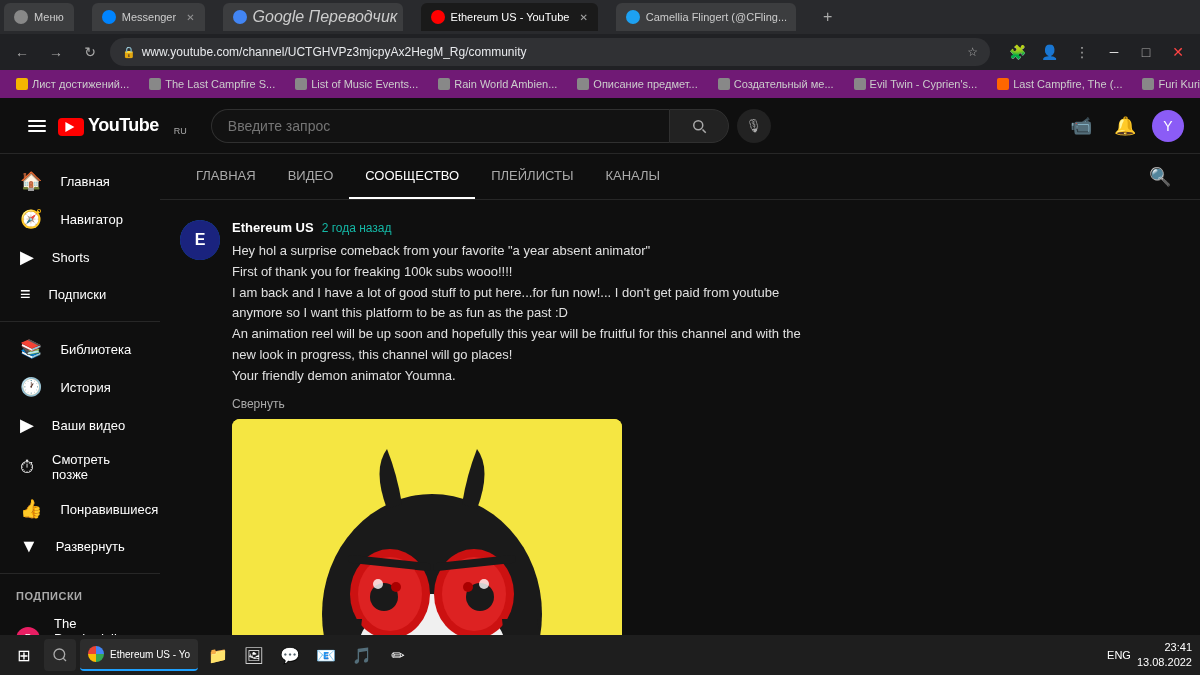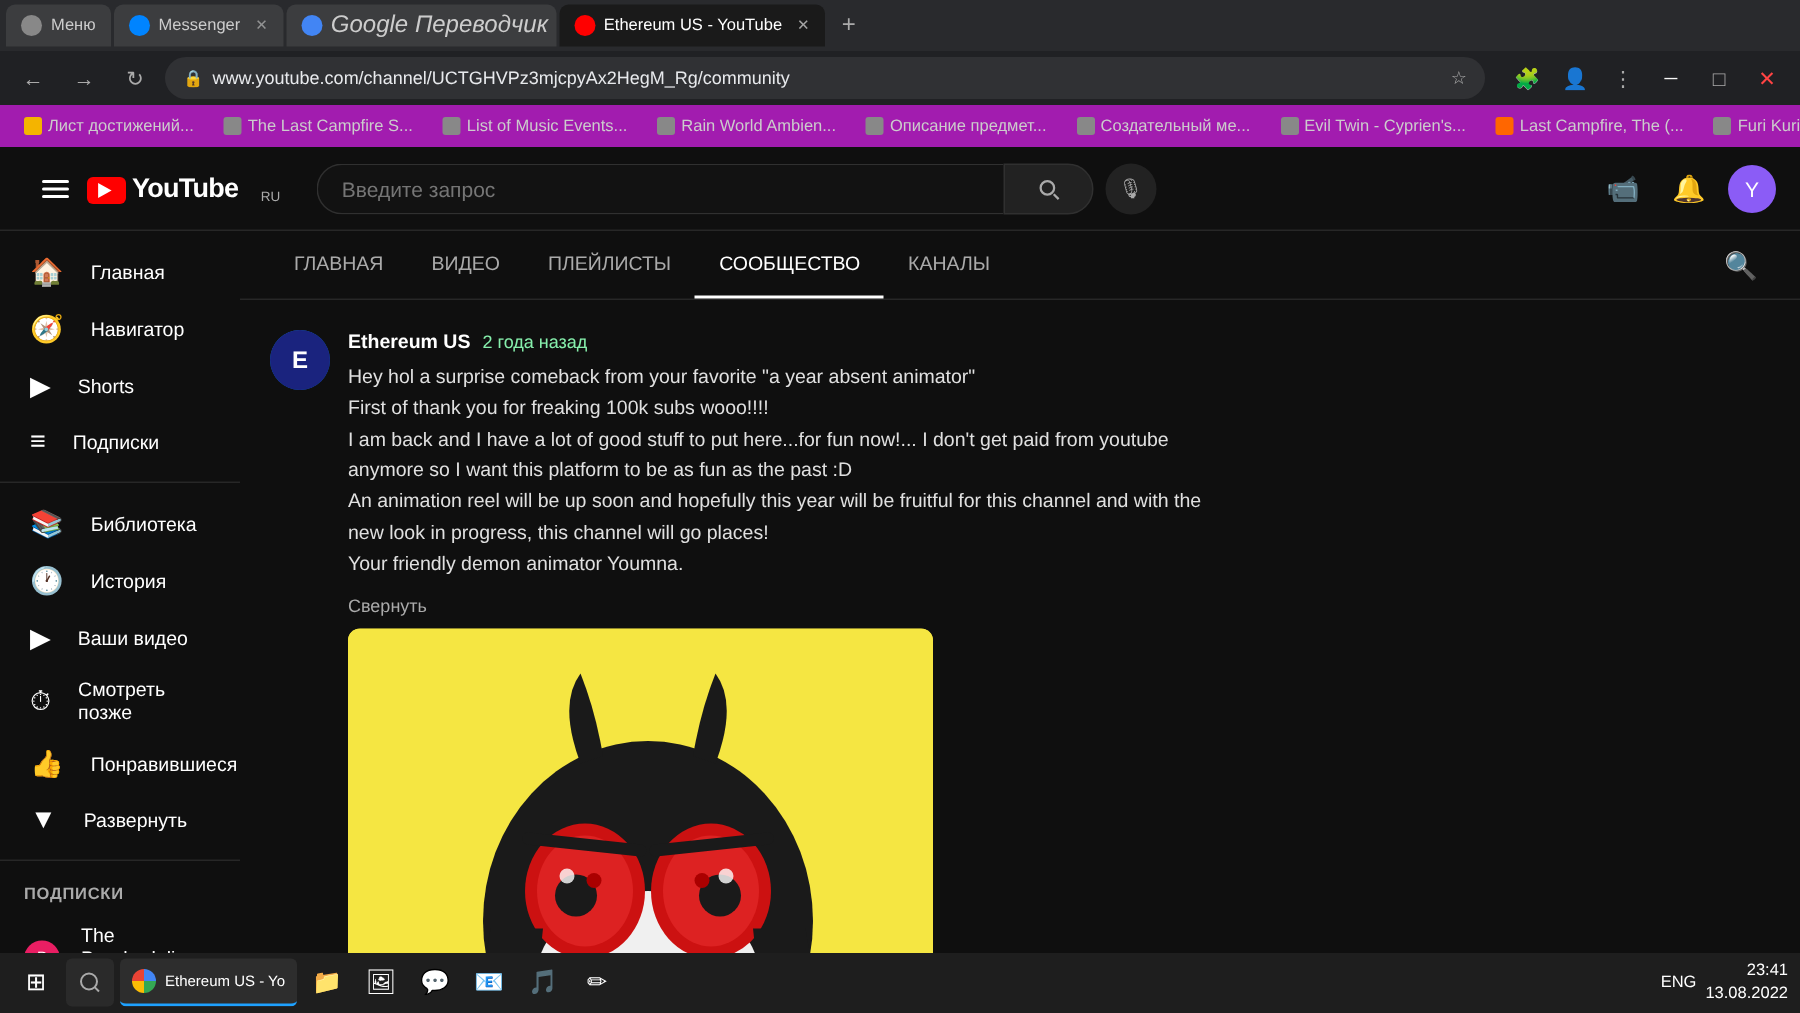--- a/index.html
+++ b/index.html
@@ -18,21 +18,21 @@
       background: #202124;
       width: 100%;
     }
 
     .tab-bar {
       display: flex;
       align-items: center;
       height: 34px;
       background: #292a2d;
       padding: 4px 4px;
-      gap: 2px;
+      gap: 18px;
     }
 
     .tab {
       display: flex;
       align-items: center;
       height: 28px;
       padding: 0 10px;
       border-radius: 6px 6px 0 0;
       font-size: 12px;
       color: #ccc;
@@ -117,21 +117,21 @@
       align-items: center;
       gap: 4px;
       margin-left: 8px;
     }
 
     .bookmarks-bar {
       display: flex;
       align-items: center;
       height: 28px;
       padding: 0 8px;
-      background: #a21caf;
+      background: #701a75;
       gap: 4px;
       overflow: hidden;
     }
 
     .bookmark-item {
       display: flex;
       align-items: center;
       padding: 2px 8px;
       border-radius: 4px;
       font-size: 11px;
@@ -410,21 +410,21 @@
     }
 
     .post-channel-name {
       font-size: 13px;
       font-weight: 600;
       color: #fff;
     }
 
     .post-time {
       font-size: 12px;
-      color: #86efac;
+      color: #14b8a6;
     }
 
     .post-text {
       font-size: 13px;
       color: #e0e0e0;
       line-height: 1.6;
       margin-bottom: 10px;
     }
 
     .post-collapse {
@@ -585,20 +585,25 @@
     </div>
     <div class="tab">
       <div class="tab-icon" style="background:#4285f4;"></div>
       <span style="font-size:16px;font-style:italic;">Google Переводчик</span>
       <span class="tab-close">✕</span>
     </div>
     <div class="tab active">
       <div class="tab-icon" style="background:#ff0000;"></div>
       <span style="font-size:11px;">Ethereum US - YouTube</span>
       <span class="tab-close">✕</span>
+    </div>
+    <div class="tab">
+      <div class="tab-icon" style="background:#1da1f2;"></div>
+      <span style="font-size:11px;">Camellia Flingert (@CFling...</span>
+
     </div>
     <div class="tab-new">+</div>
   </div>
 
   <div class="address-bar-row">
     <div class="nav-btn">←</div>
     <div class="nav-btn">→</div>
     <div class="nav-btn">↻</div>
     <div class="address-bar">
       <span style="color:#aaa; font-size:11px; margin-right:6px;">🔒</span>
@@ -746,22 +751,22 @@
         <span>Организация Обь...</span>
       </div>
 
     </div>
 
     <div class="yt-content">
 
       <div class="channel-nav">
         <div class="channel-tab">ГЛАВНАЯ</div>
         <div class="channel-tab">ВИДЕО</div>
+        <div class="channel-tab active">СООБЩЕСТВО</div>
         <div class="channel-tab">ПЛЕЙЛИСТЫ</div>
-        <div class="channel-tab active">СООБЩЕСТВО</div>
         <div class="channel-tab">КАНАЛЫ</div>
         <span class="channel-search-icon">🔍</span>
       </div>
 
       <div class="community-feed">
         <div class="post-card">
           <div class="post-avatar">
             <div class="post-avatar-inner">
 
               <svg width="40" height="40" viewBox="0 0 40 40">

